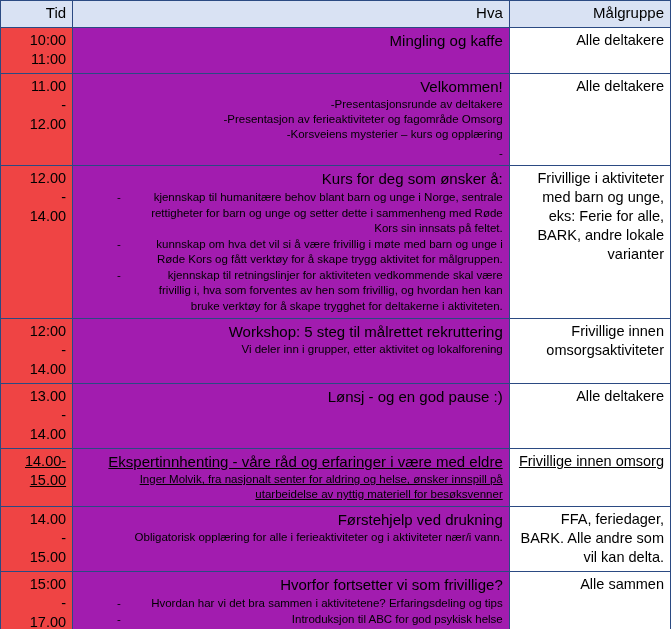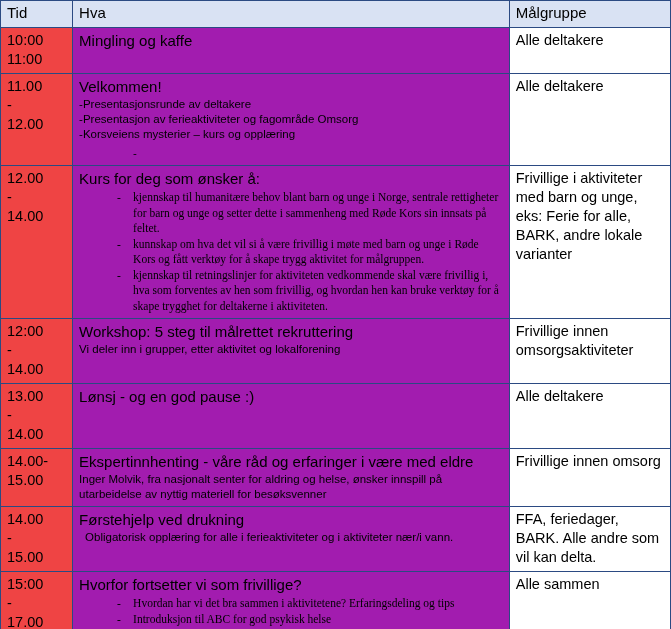--- a/index.html
+++ b/index.html
@@ -17,21 +17,21 @@
   #schedule-table {
     border-collapse: collapse;
     table-layout: fixed;
     width: 671px;
     border: 1px solid #2b4a82;
   }
   #schedule-table td, #schedule-table th {
     border: 1px solid #2b4a82;
     vertical-align: top;
     padding: 3px 6px 4px 6px;
-    text-align: left;
+    text-align: right;
     font-weight: normal;
   }
   col.col-time  { width: 72px; }
   col.col-what  { width: 436px; }
   col.col-who   { width: 161px; }
 
   thead th {
     background: #d9e2f3;
     font-size: 15px;
     line-height: 17px;
@@ -66,21 +66,20 @@
     list-style: none;
     margin: 2px 0 0 0;
     padding: 0 0 0 0;
   }
   ul.dash-list > li {
     font-size: 11.5px;
     line-height: 15.5px;
     position: relative;
     padding-left: 54px;
     margin-bottom: 0px;
-    font-family: Liberation Serif, serif;
   }
   ul.dash-list > li::before {
     content: "-";
     position: absolute;
     left: 38px;
     top: 0;
   }
   .lone-dash {
     font-size: 11.5px;
     line-height: 16px;
@@ -152,21 +151,21 @@
       </tr>
       <tr style="height: 56px;">
         <td class="time-cell">13.00
 -
 14.00</td>
         <td class="what-cell">
           <div class="what-title">Lønsj - og en god pause :)</div>
         </td>
         <td class="who-cell">Alle deltakere</td>
       </tr>
-      <tr style="height: 56px;">
+      <tr style="height: 56px; text-decoration: underline;">
         <td class="time-cell">14.00-
 15.00</td>
         <td class="what-cell">
           <div class="what-title">Ekspertinnhenting - våre råd og erfaringer i være med eldre</div>
           <div class="what-sub">Inger Molvik, fra nasjonalt senter for aldring og helse, ønsker innspill på utarbeidelse av nyttig materiell for besøksvenner</div>
         </td>
         <td class="who-cell">Frivillige innen omsorg</td>
       </tr>
       <tr style="height: 59px;">
         <td class="time-cell">14.00

